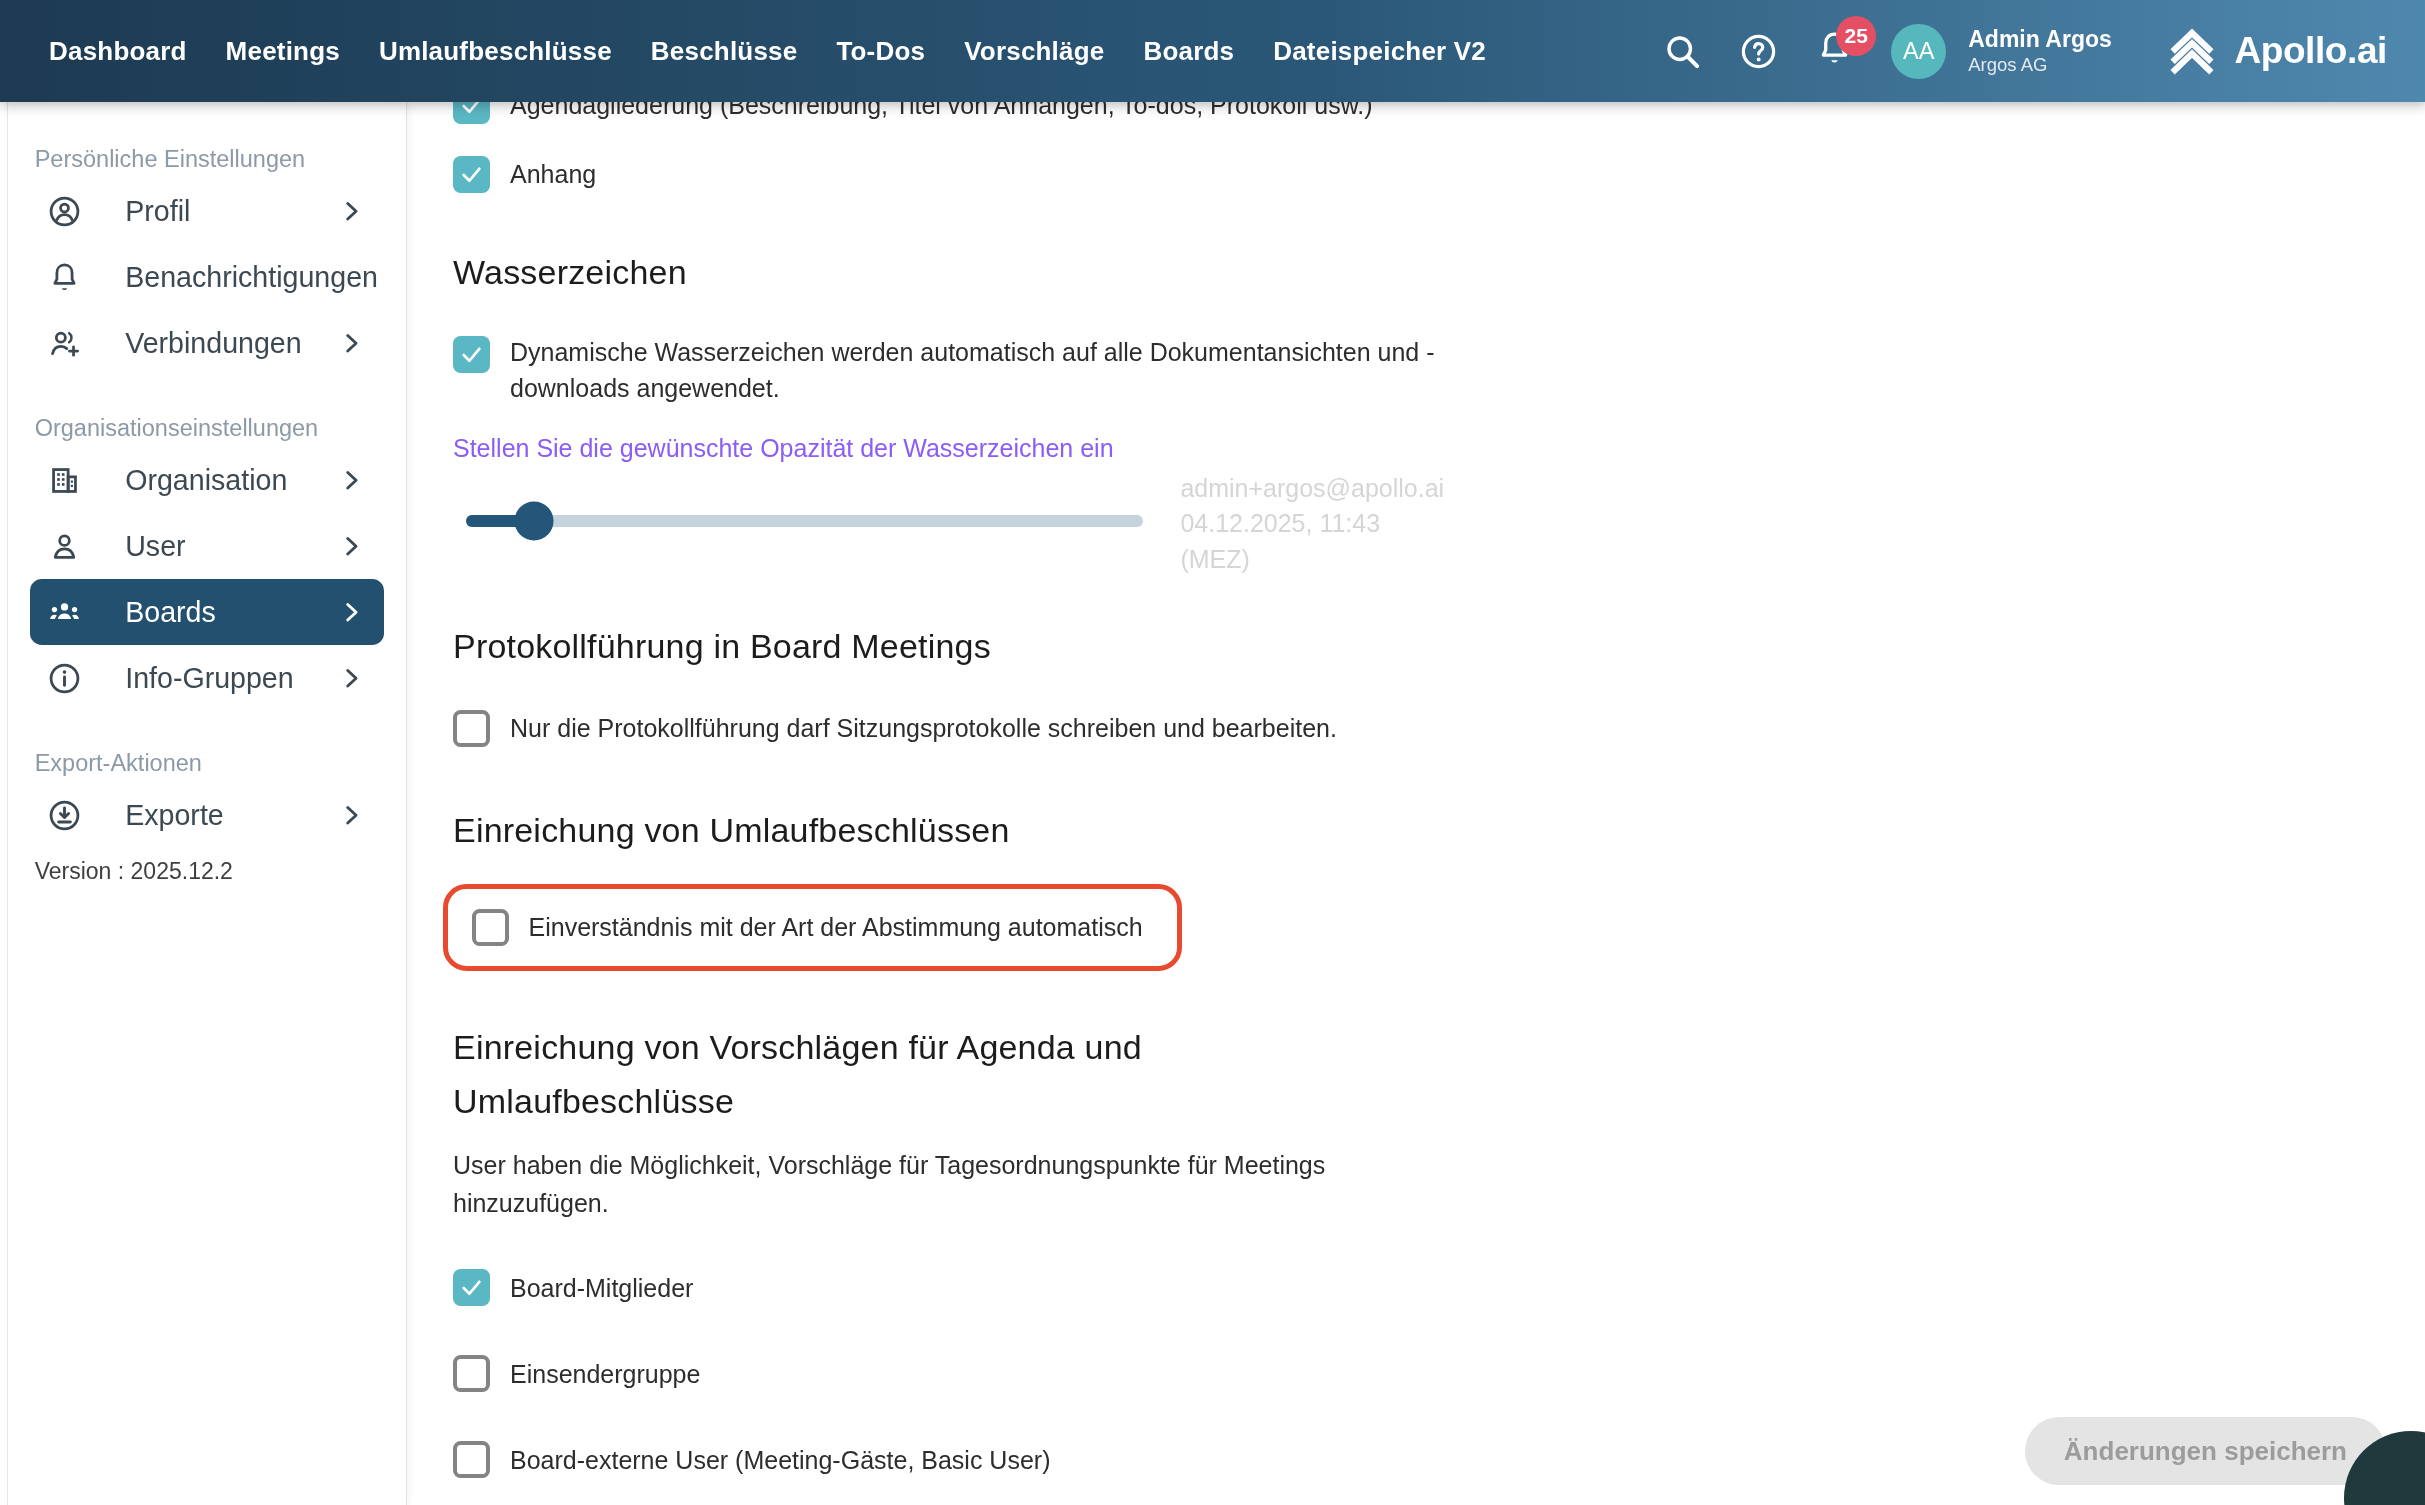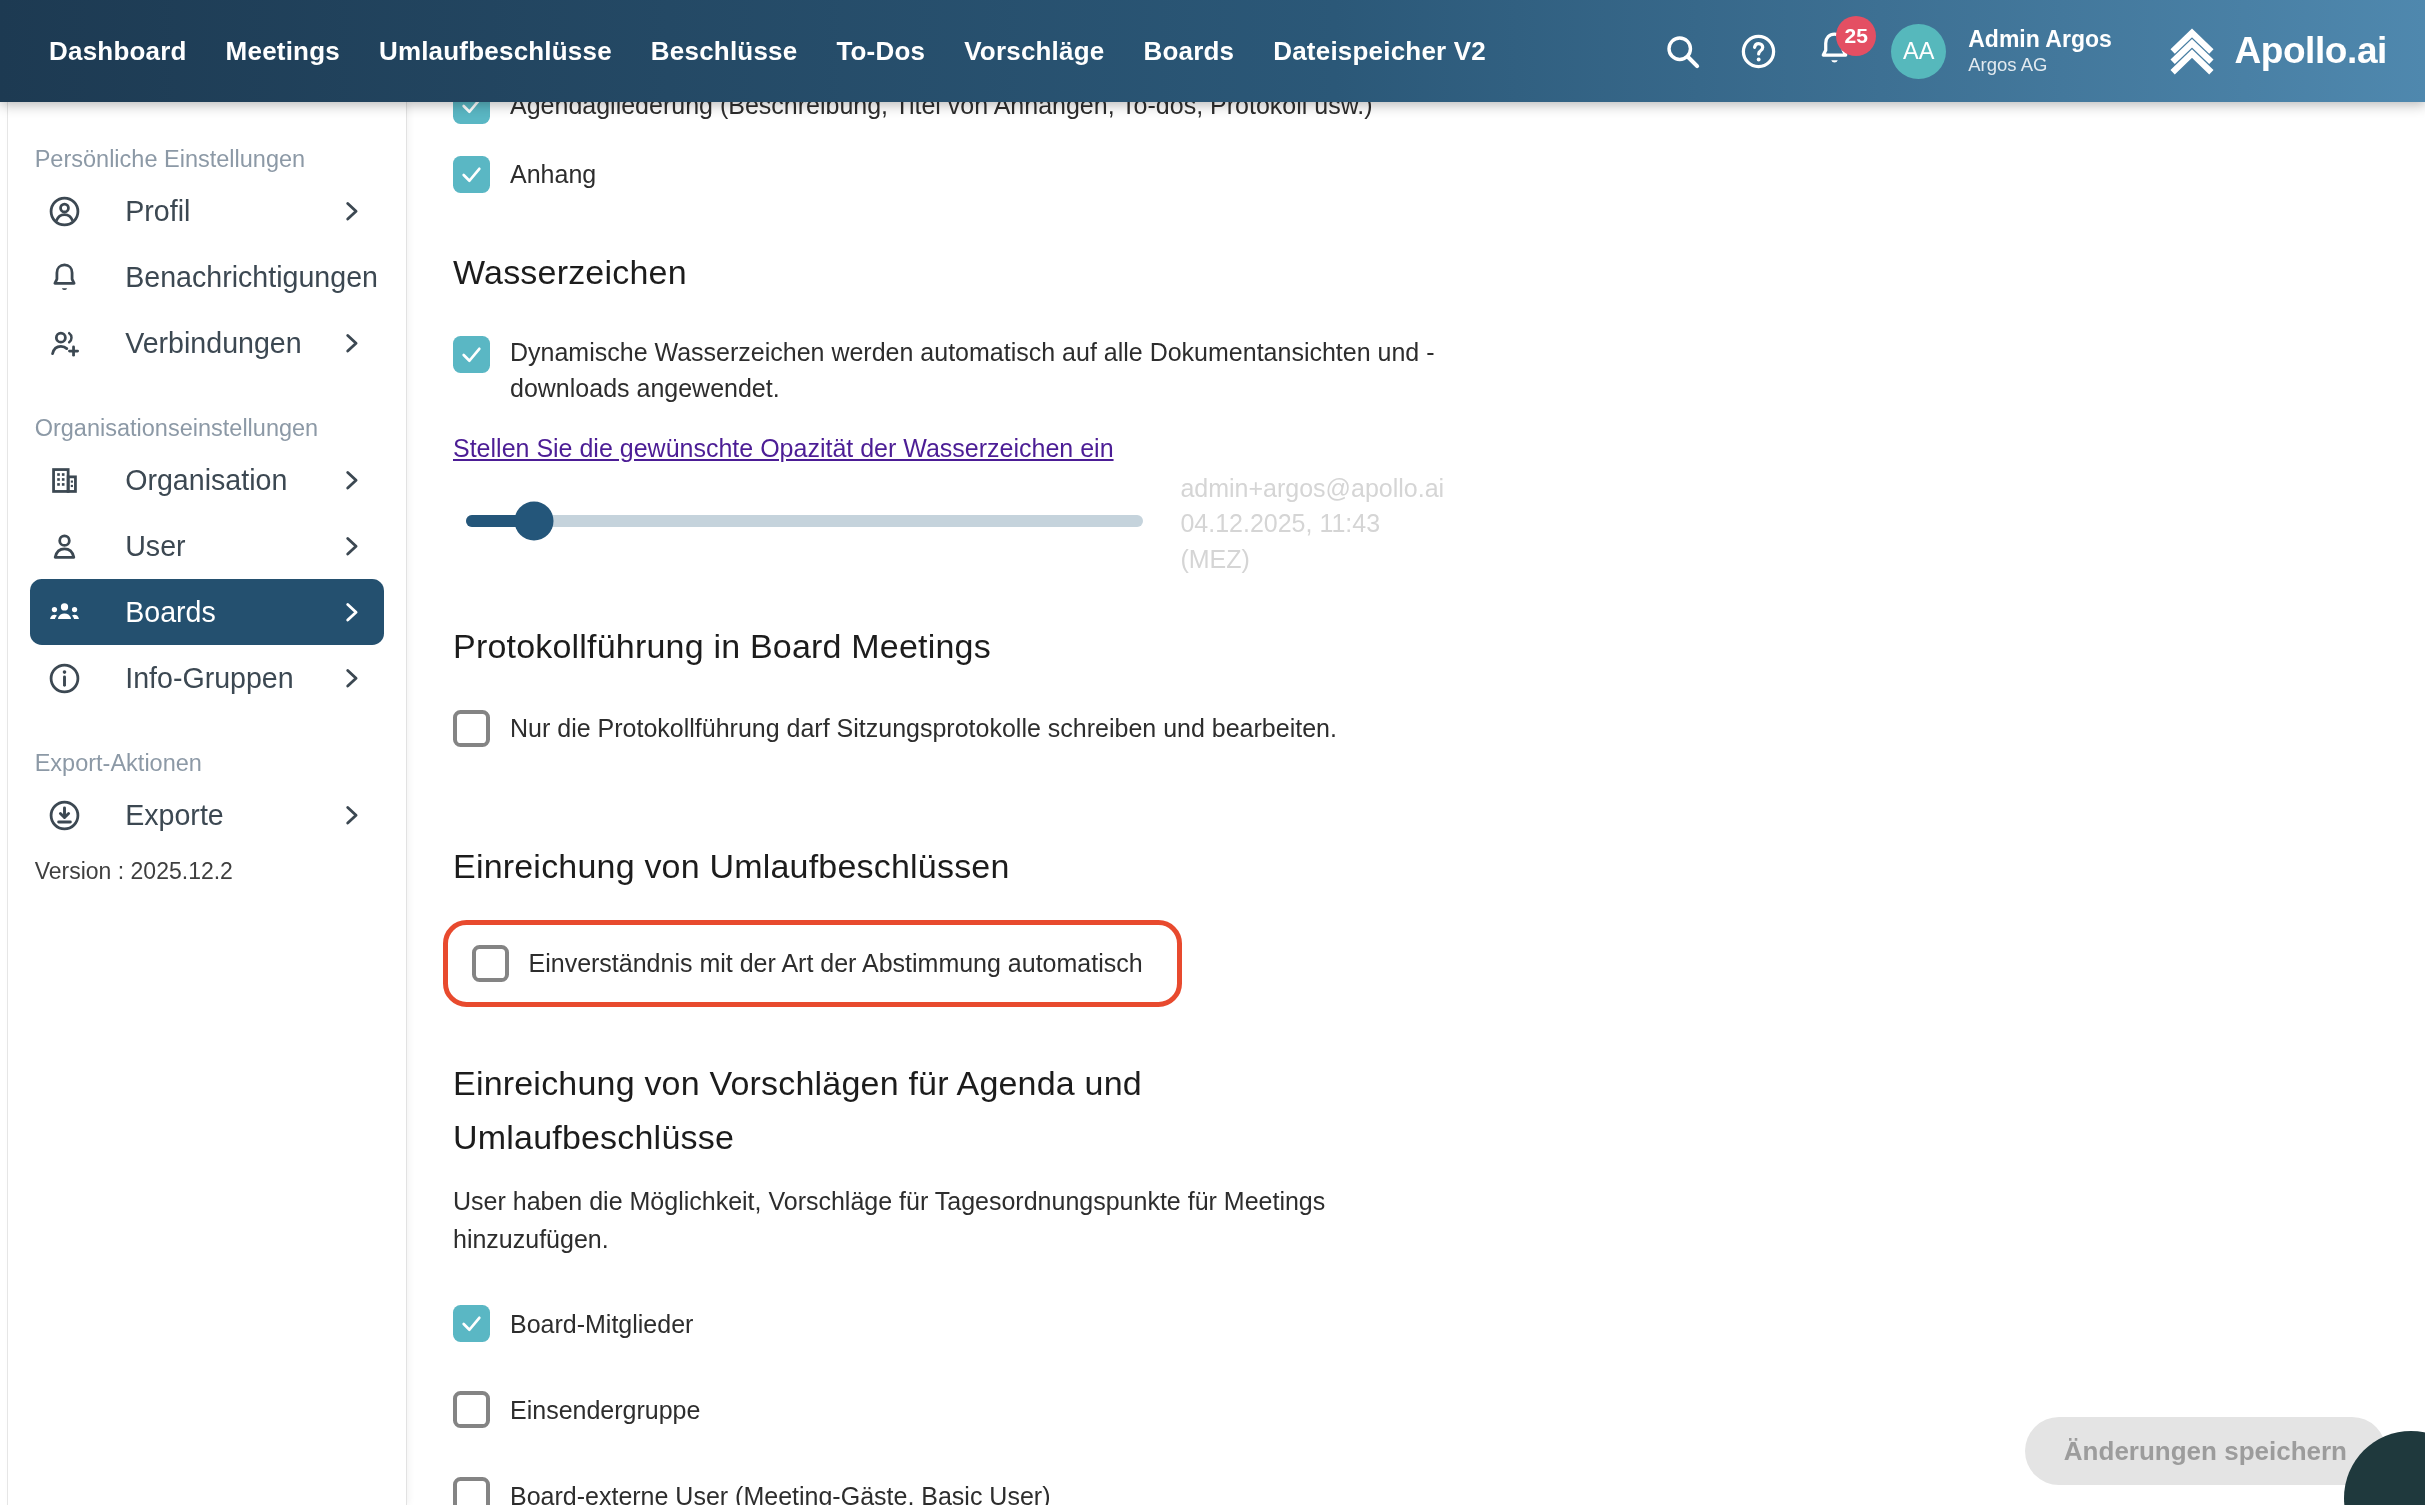--- a/index.html
+++ b/index.html
@@ -58,33 +58,33 @@
   .checkbox.checked { border:none; background:#5ab7c4; }
   .checkbox.checked .tick { display:block; }
   .cb-label { font-size:25px; color:#2d2d2d; line-height:1.45; }
 
   .row-cut { margin-top:-15px; }
   .row-anhang { margin-top:32px; }
   .h-wasserzeichen { margin-top:60px; }
   .row-dynamic { margin-top:42px; }
   .row-dynamic .cb-label { max-width:974px; }
   .row-dynamic .checkbox { margin-top:1.7px; }
-  .opacity-label { margin-top:27px; font-size:25px; color:#4c1d95;text-decoration:underline; }
+  .opacity-label { margin-top:27px; font-size:25px; color:#8b5cf6; }
 
   .slider-zone { display:flex; align-items:flex-start; margin-top:8.4px; height:126px; }
   .slider { position:relative; width:677px; height:37px; margin-left:13.4px; margin-top:32px; cursor:pointer; }
   .slider-track { position:absolute; left:0; top:12.6px; width:100%; height:11.8px; border-radius:5.9px; background:#c5d3dc; }
   .slider-fill { position:absolute; left:0; top:12.6px; height:11.8px; border-radius:5.9px; background:#24567a; }
   .slider-thumb { position:absolute; top:18.5px; width:39px; height:39px; border-radius:50%;
     background:#24567a; transform:translate(-50%,-50%); cursor:grab; }
   .wm-preview { margin-left:37px; margin-top:0; color:#d5d5d5; font-size:25px; line-height:1.42; }
 
   .h-protokoll { margin-top:30px; }
   .row-protokoll { margin-top:44px; }
-  .h-einreichung { margin-top:100px; }
+  .h-einreichung { margin-top:64px; }
   .highlight-box { display:inline-flex; margin-top:34px; margin-left:-10px;
     border:5px solid #e84a2e; border-radius:23.5px; padding:20px 34px 20px 23.5px; }
   .h-vorschlaege { margin-top:49px; max-width:739px; line-height:1.6; }
   .desc { margin-top:18.5px; max-width:890px; font-size:25px; color:#2d2d2d; line-height:1.5; }
   .row-bm { margin-top:47px; }
   .row-eg { margin-top:49px; }
   .row-be { margin-top:49px; }
 
   .save-btn { position:absolute; right:40px; bottom:20px; background:#e4e4e4; color:#9c9c9c;
     border:none; border-radius:35px; font-size:26px; font-weight:700;

